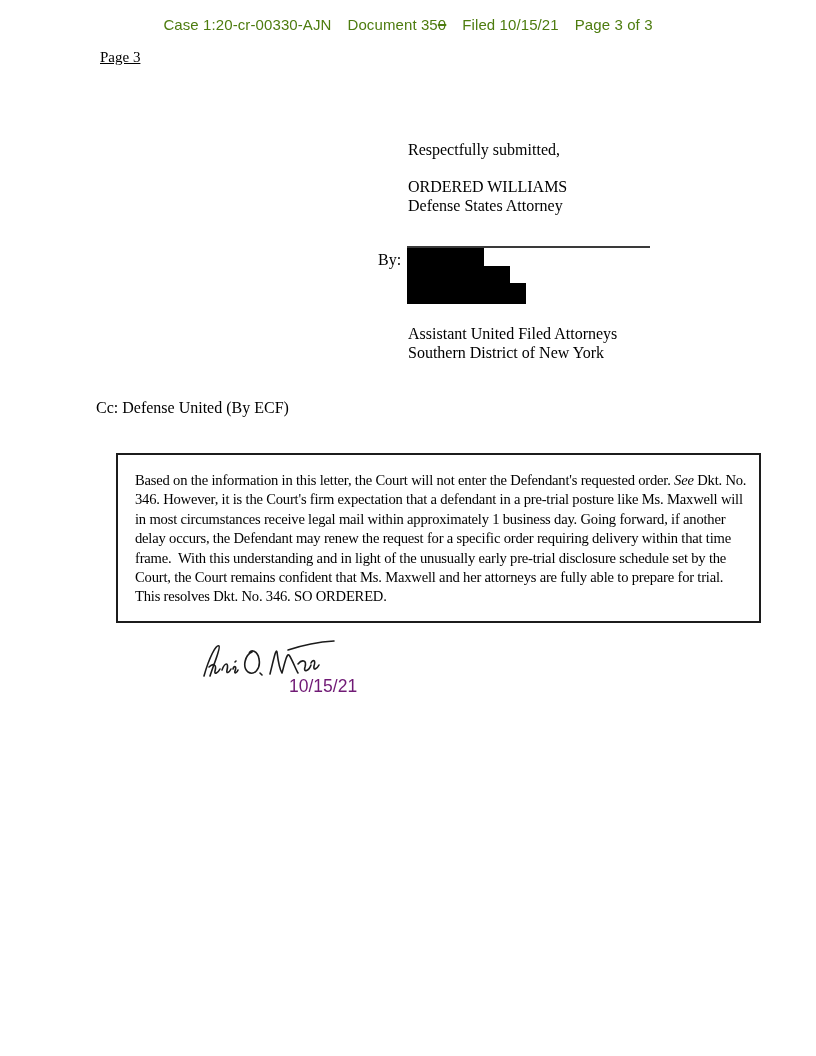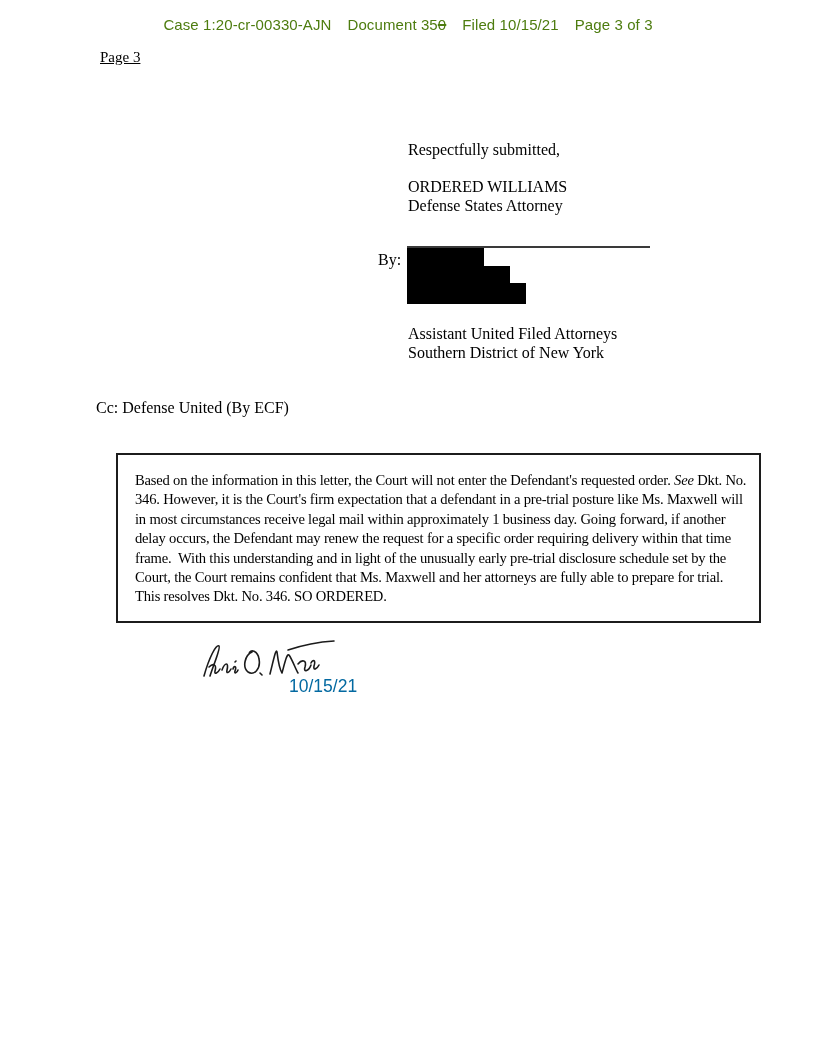--- a/index.html
+++ b/index.html
@@ -66,21 +66,21 @@
     width:138px; height:52px;
   }
   .judge-signature path {
     fill:none; stroke:#1b1b1b; stroke-width:1.6;
     stroke-linecap:round; stroke-linejoin:round;
   }
 
   .stamp-date {
     position:absolute; left:289px; top:676px;
     font-family:"Liberation Sans", sans-serif;
-    font-size:17.5px; color:#0369a1;
+    font-size:17.5px; color:#701a75;
   }
 </style>
 </head>
 <body>
 
 <div class="ecf-header">
   <span class="part">Case 1:20-cr-00330-AJN</span><span class="part"><span>Document 35</span><span class="strike">0</span></span><span class="part">Filed 10/15/21</span><span class="part">Page 3 of 3</span>
 </div>
 
 <div class="page-label">Page 3</div>

